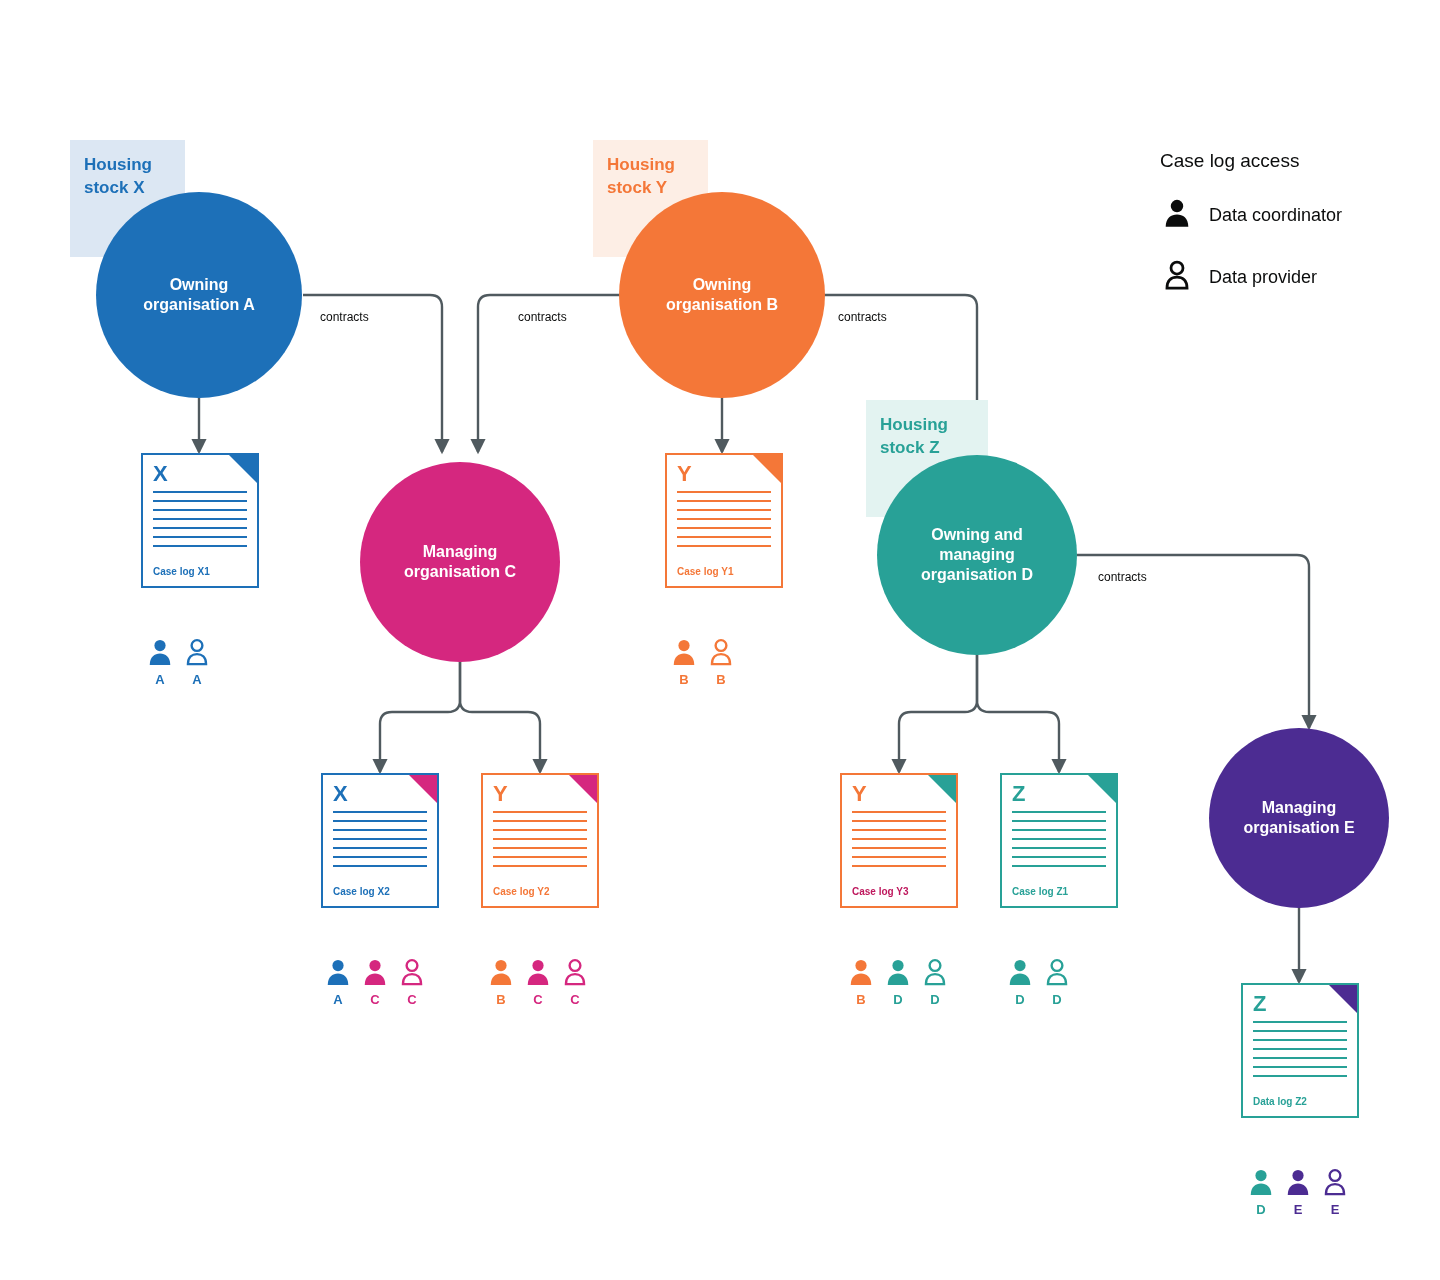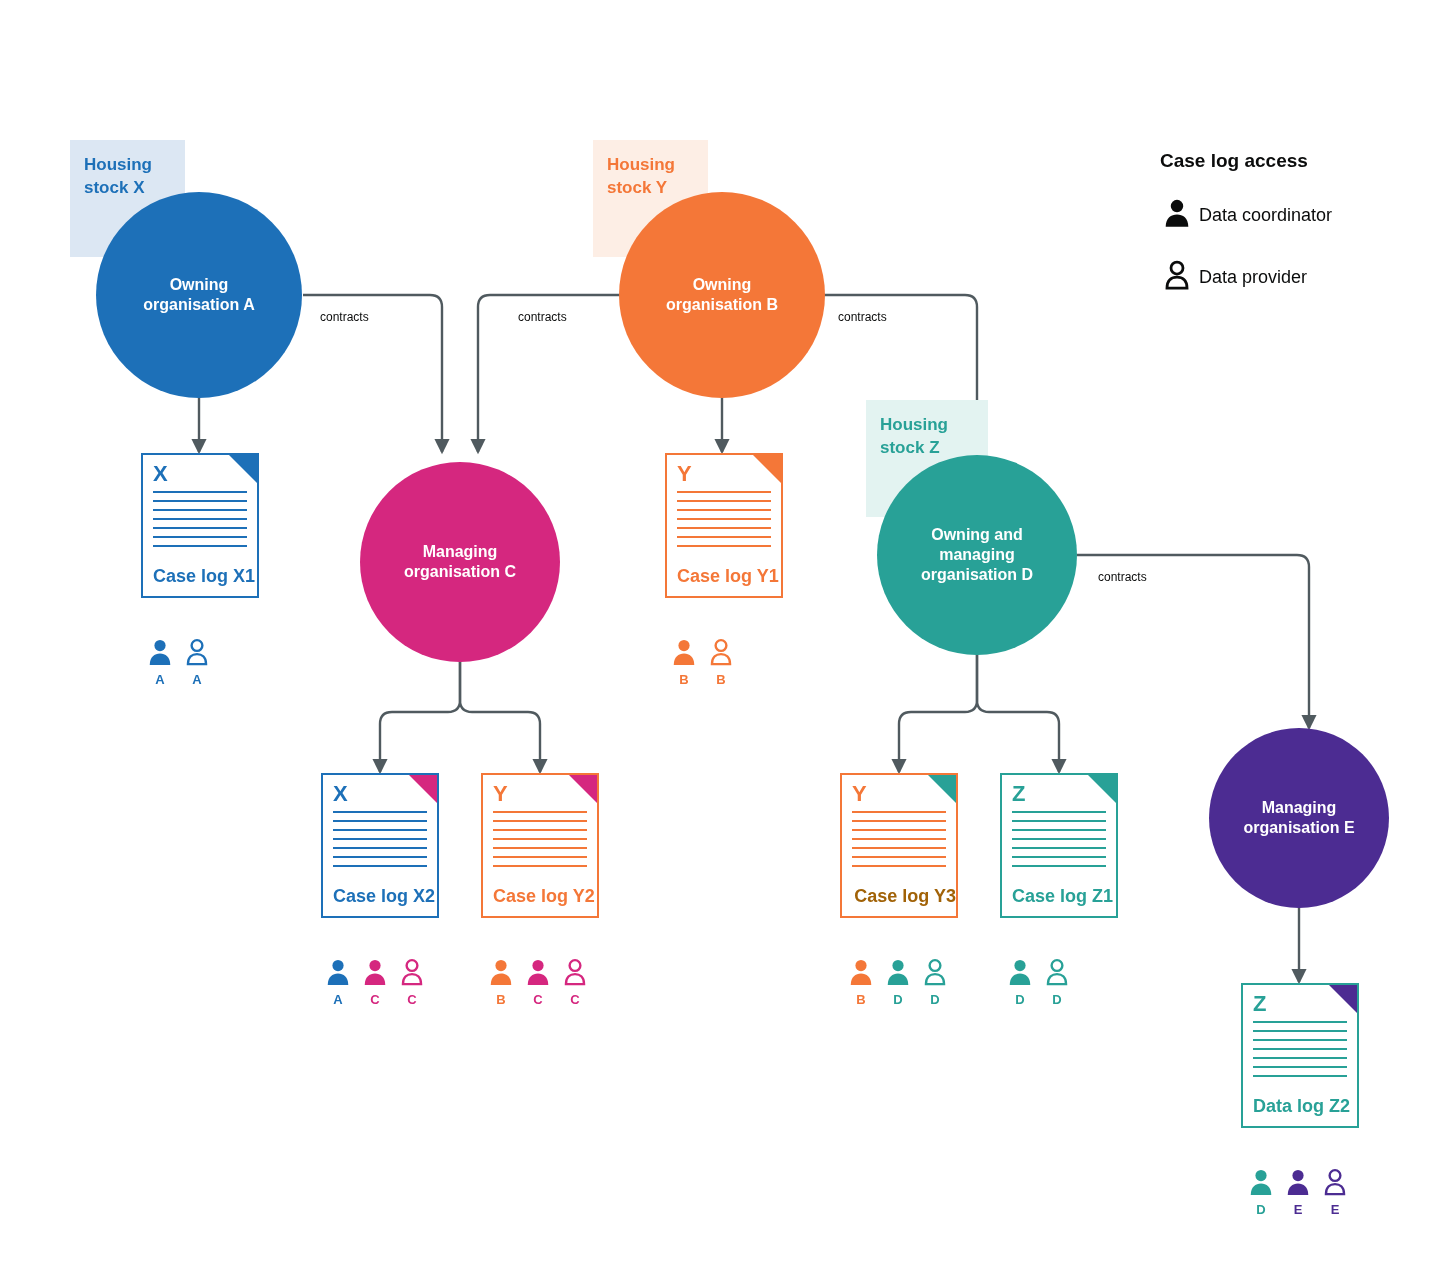--- a/index.html
+++ b/index.html
@@ -77,23 +77,23 @@
     padding: 6px 0 2px 10px;
   }
   .doc .lines {
     padding: 2px 10px 8px 10px;
   }
   .doc .lines div {
     height: 2px;
     margin-bottom: 7px;
   }
   .doc .doc-label {
-    font-size: 18px;
-    font-weight: bold;
-    padding: 4px 0 9px 10px;
+    font-size: 10px;
+    font-weight: bold;
+    padding: 4px 9px 9px 10px;
   }
   .people {
     position: absolute;
     display: flex;
     gap: 9px;
     align-items: flex-end;
   }
   .person {
     width: 28px;
     text-align: center;
@@ -109,27 +109,27 @@
     color: #0b0c0c;
     background: #ffffff;
     padding: 0 2px;
     white-space: nowrap;
   }
   .legend-title {
     position: absolute;
     left: 1160px;
     top: 150px;
     font-size: 19px;
-    font-weight: bold;
+    font-weight: normal;
   }
   .legend-row {
     position: absolute;
     display: flex;
     align-items: center;
-    gap: 8px;
+    gap: 18px;
     font-size: 18px;
   }
 </style>
 </head>
 <body>
 
 <div id="stage">
 
 
   <svg class="connectors" viewBox="0 0 1440 1280">
@@ -341,21 +341,21 @@
     <div class="doc-letter" style="color:#f47738;">Y</div>
     <div class="lines">
       <div style="background:#f47738;"></div>
         <div style="background:#f47738;"></div>
         <div style="background:#f47738;"></div>
       <div style="background:#f47738;"></div>
         <div style="background:#f47738;"></div>
         <div style="background:#f47738;"></div>
       <div style="background:#f47738;"></div>
     </div>
-    <div class="doc-label" style="color:#a16207;text-align:right;">Case log Y3</div>
+    <div class="doc-label" style="color:#be185d;">Case log Y3</div>
   </div>
   <div class="people" style="left:847px; top:958px;">
     <div class="person">
       <svg viewBox="0 0 24 26" width="26" height="28">
           <circle cx="12" cy="7" r="5.2" fill="#f47738"></circle>
           <path d="M2.5,25 C2.5,17.5 7,14.5 12,14.5 C17,14.5 21.5,17.5 21.5,25 Z" fill="#f47738"></path>
         </svg>
       <div class="plabel" style="color:#f47738;">B</div>
     </div>
     <div class="person">

